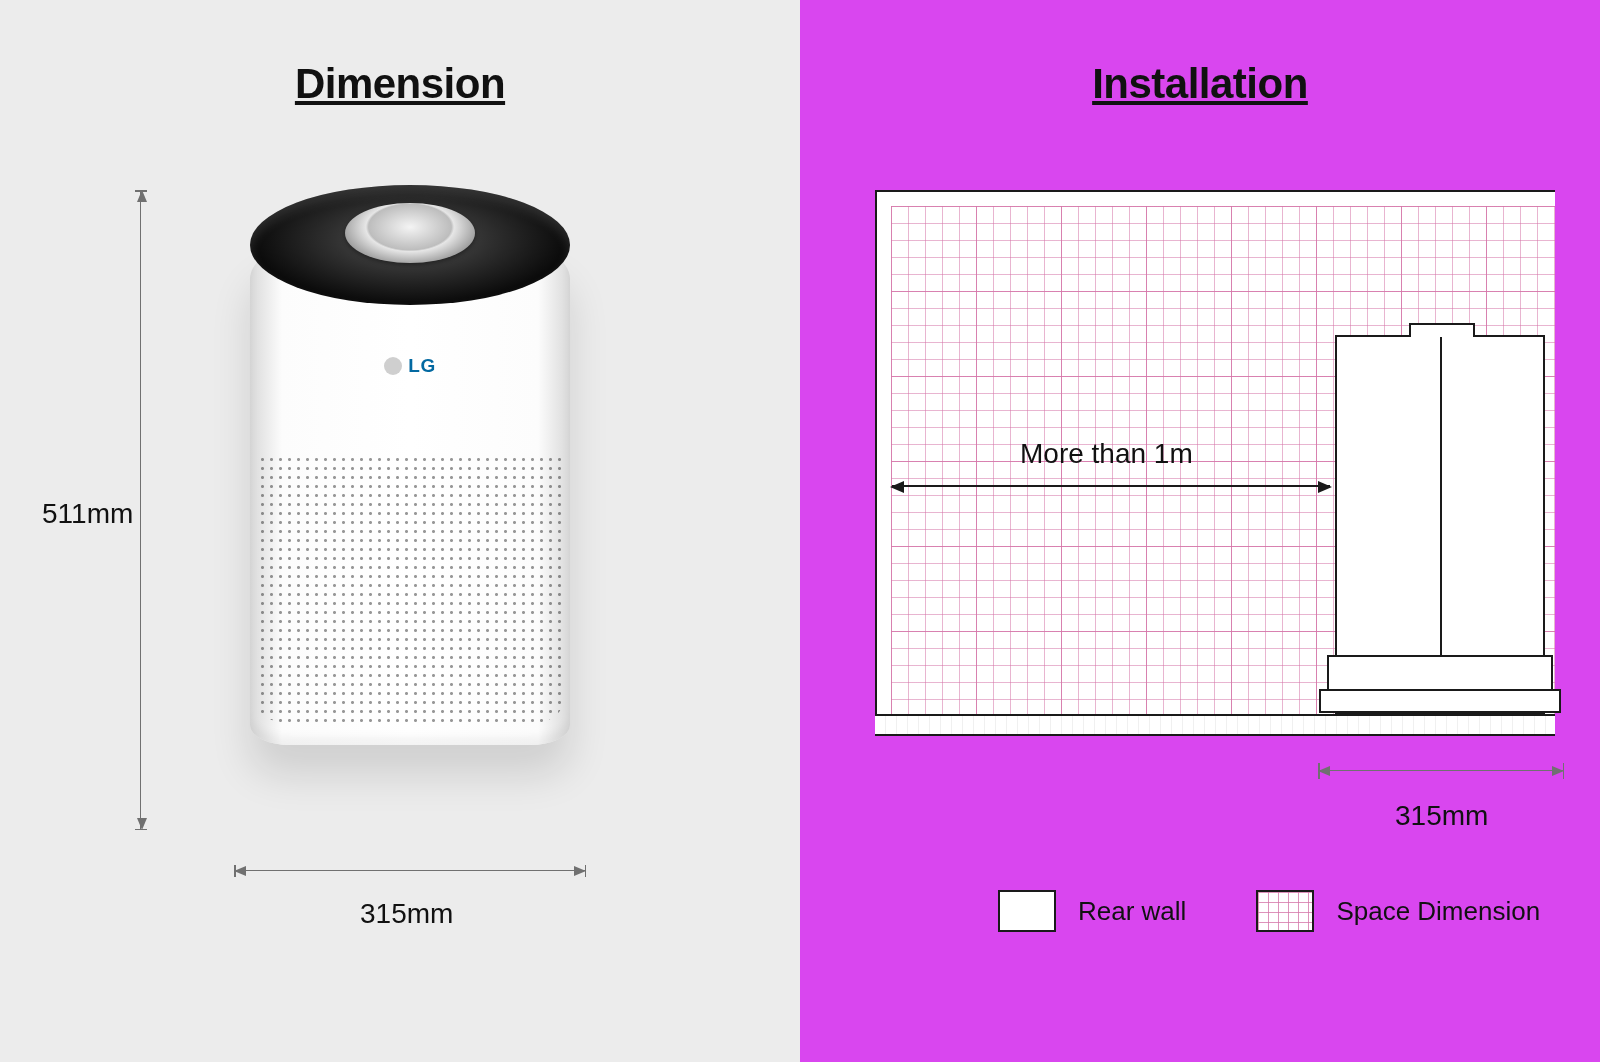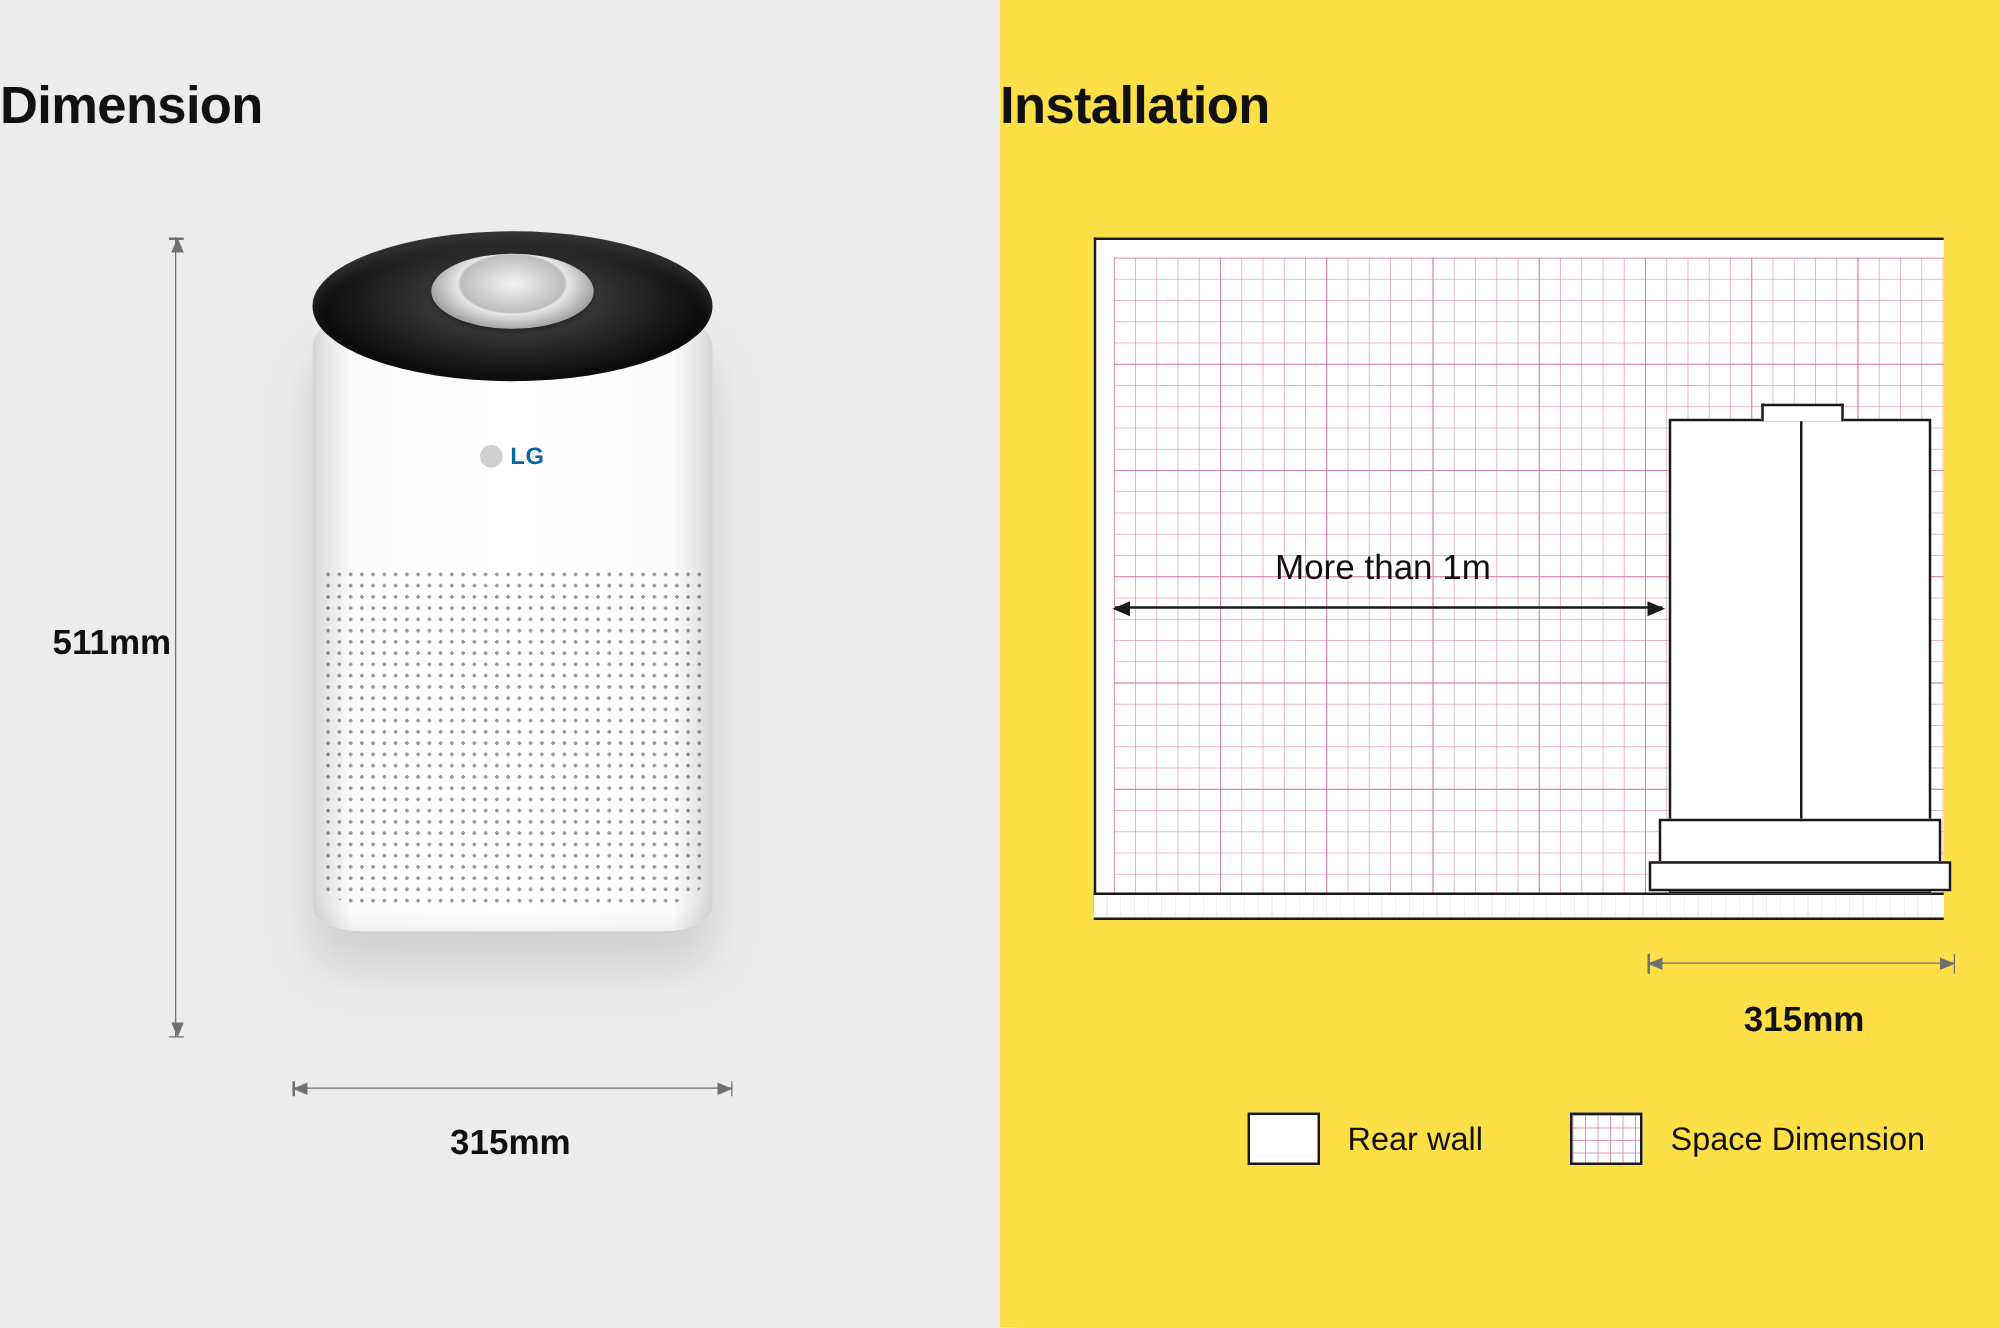--- a/index.html
+++ b/index.html
@@ -12,37 +12,39 @@
     width: 1600px;
     height: 1062px;
     display: flex;
   }
   .panel {
     position: relative;
     height: 100%;
     width: 50%;
   }
   .panel.left { background: #ececec; }
-  .panel.right { background: #fde047; }
+  .panel.right { background: #d946ef; }
 
   .title {
     position: absolute;
     top: 60px;
     left: 0;
     width: 100%;
+    text-align: center;
     font-size: 42px;
     font-weight: 700;
     letter-spacing: -0.5px;
+    text-decoration: underline;
   }
 
   
   .label {
     position: absolute;
     font-size: 28px;
-    font-weight: 700;
+    font-weight: 400;
     color: #111;
     white-space: nowrap;
   }
 
   
   .product {
     position: absolute;
     left: 250px;
     top: 185px;
     width: 320px;

